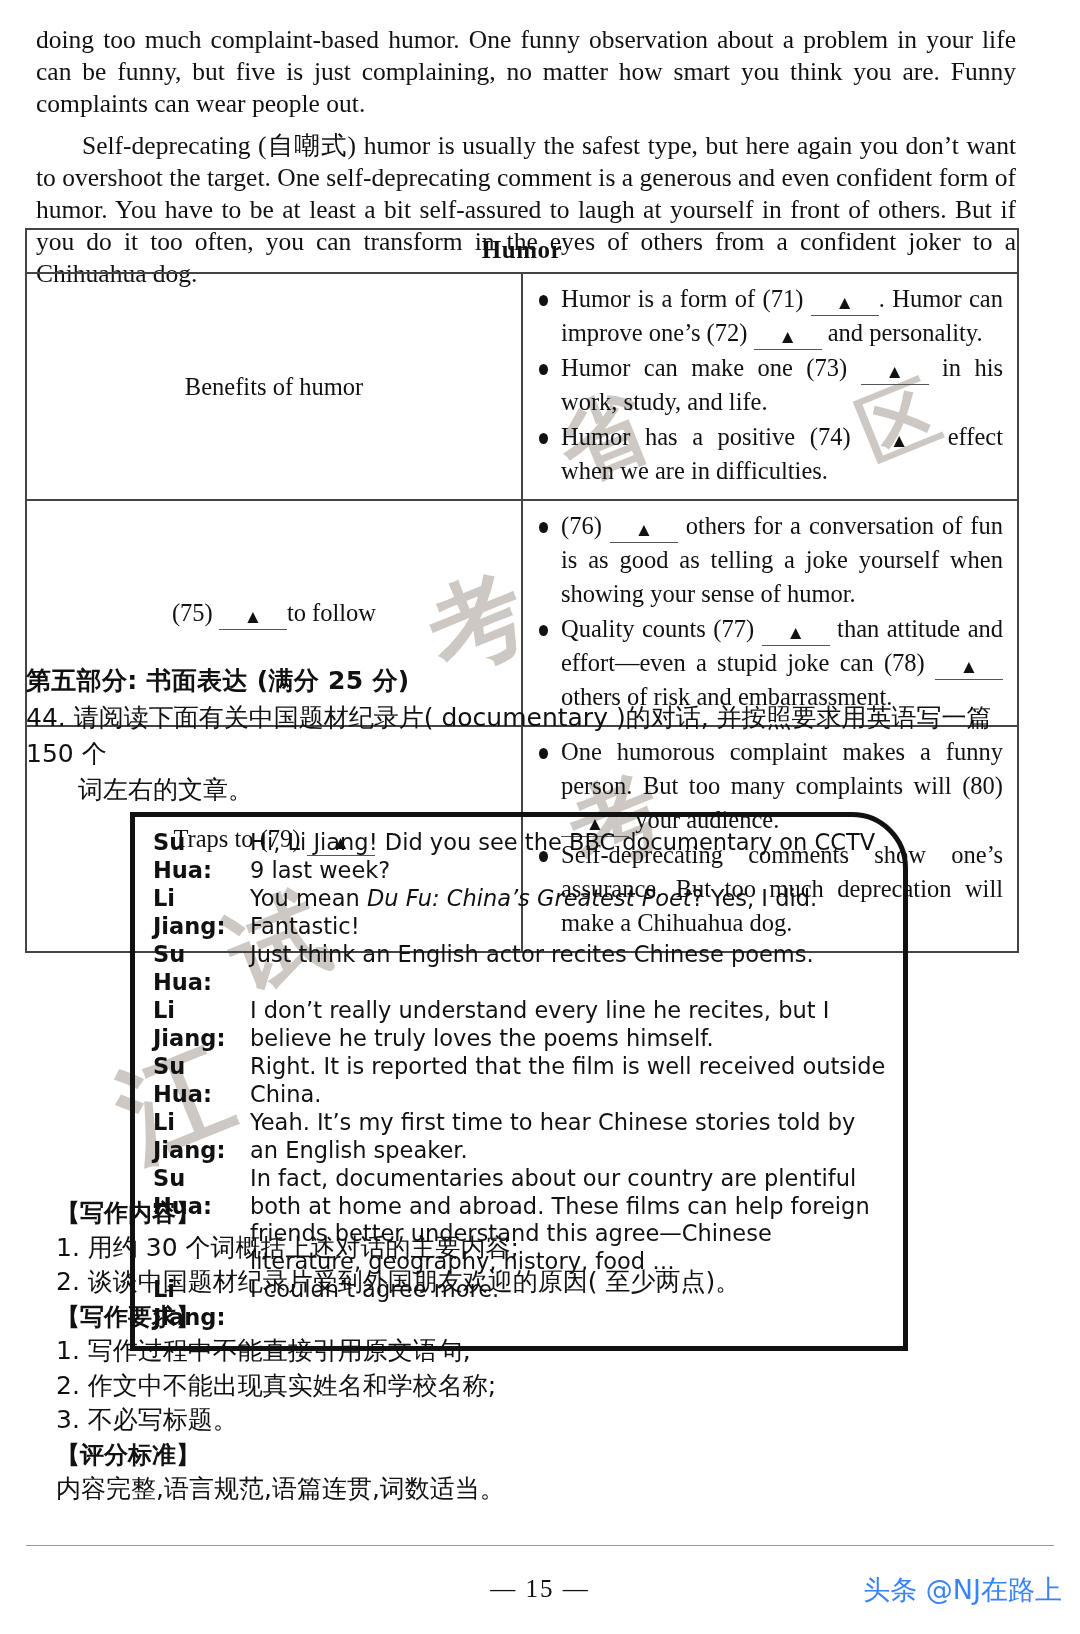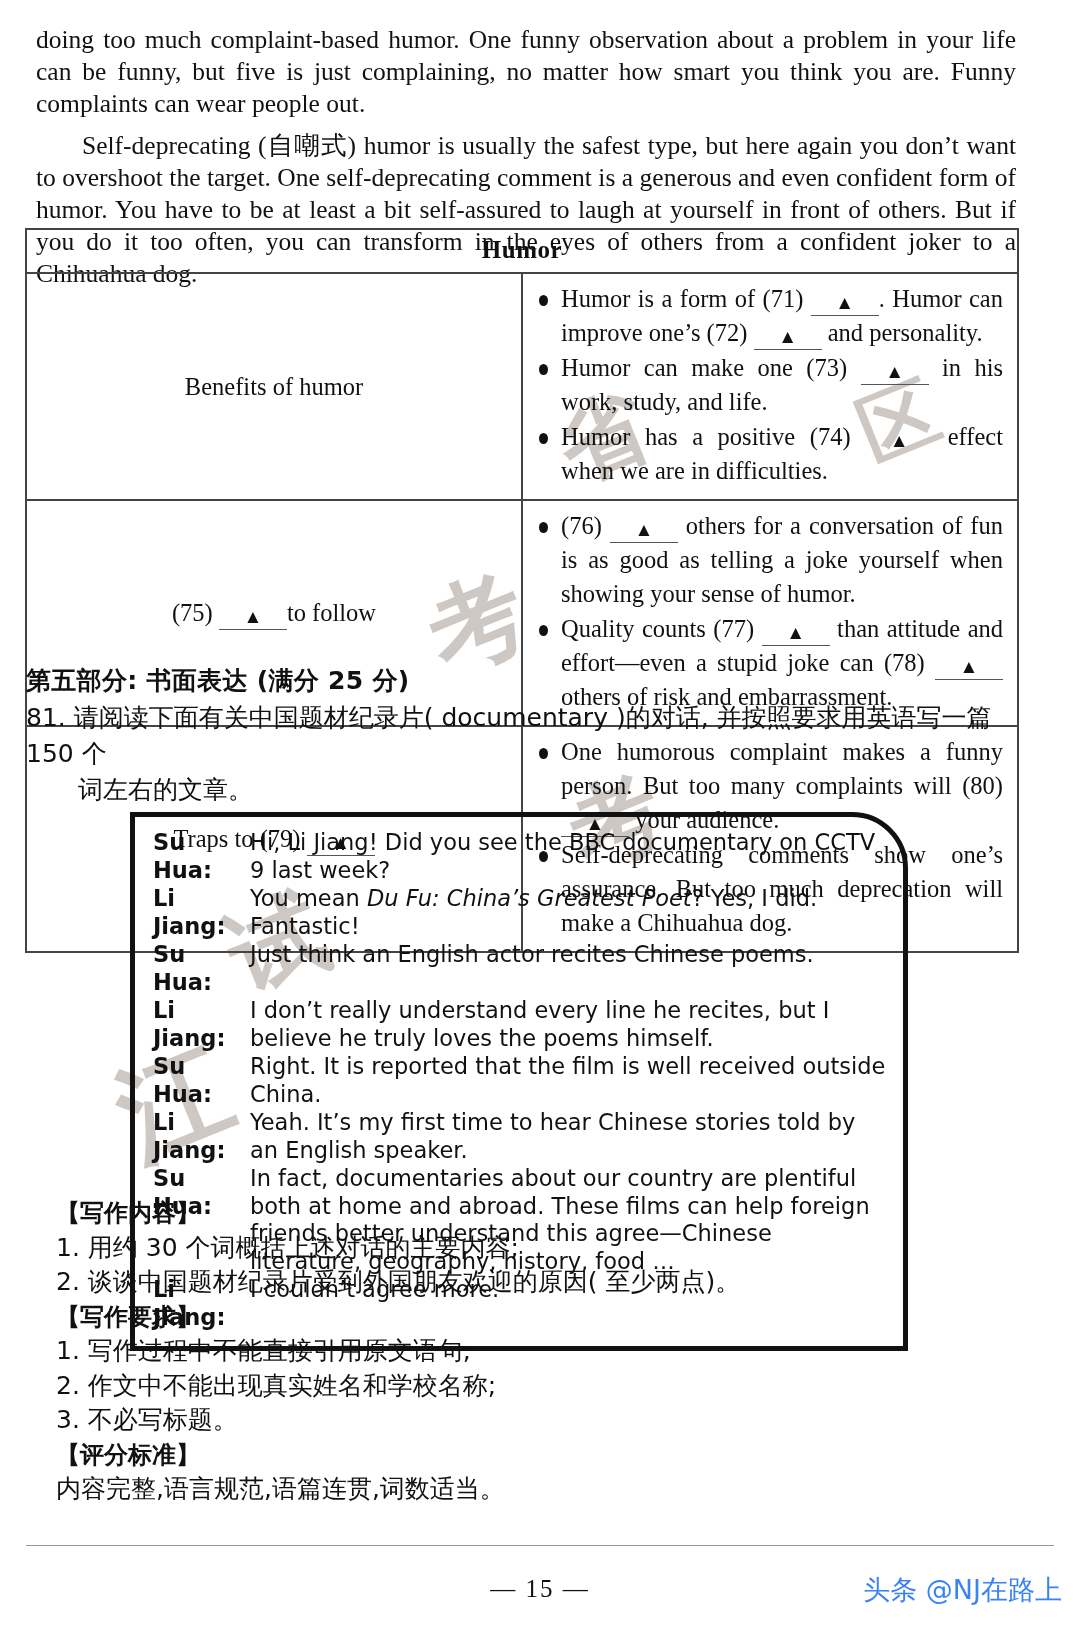--- a/index.html
+++ b/index.html
@@ -302,21 +302,21 @@
           </li>
         </ul>
       </td>
     </tr>
   </tbody>
     </table>
 
   <div class="sec-head cn">第五部分: 书面表达 (满分 25 分)</div>
 
   <div class="q81 cn">
-    <span class="body"><span>81.</span> <span>请阅读下面有关中国题材纪录片( documentary )的对话, 并按照要求用英语写一篇 150 个</span></span>
+    <span class="body"><span>44.</span> <span>请阅读下面有关中国题材纪录片( documentary )的对话, 并按照要求用英语写一篇 150 个</span></span>
     <span class="cont">词左右的文章。</span>
   </div>
 
   <div class="dlg">
     <div class="dlg-row">
       <span class="spk">Su Hua:</span>
       <span class="utt">Hi, Li Jiang! Did you see the BBC documentary on CCTV 9 last week?</span>
     </div>
     <div class="dlg-row">
       <span class="spk">Li Jiang:</span>

